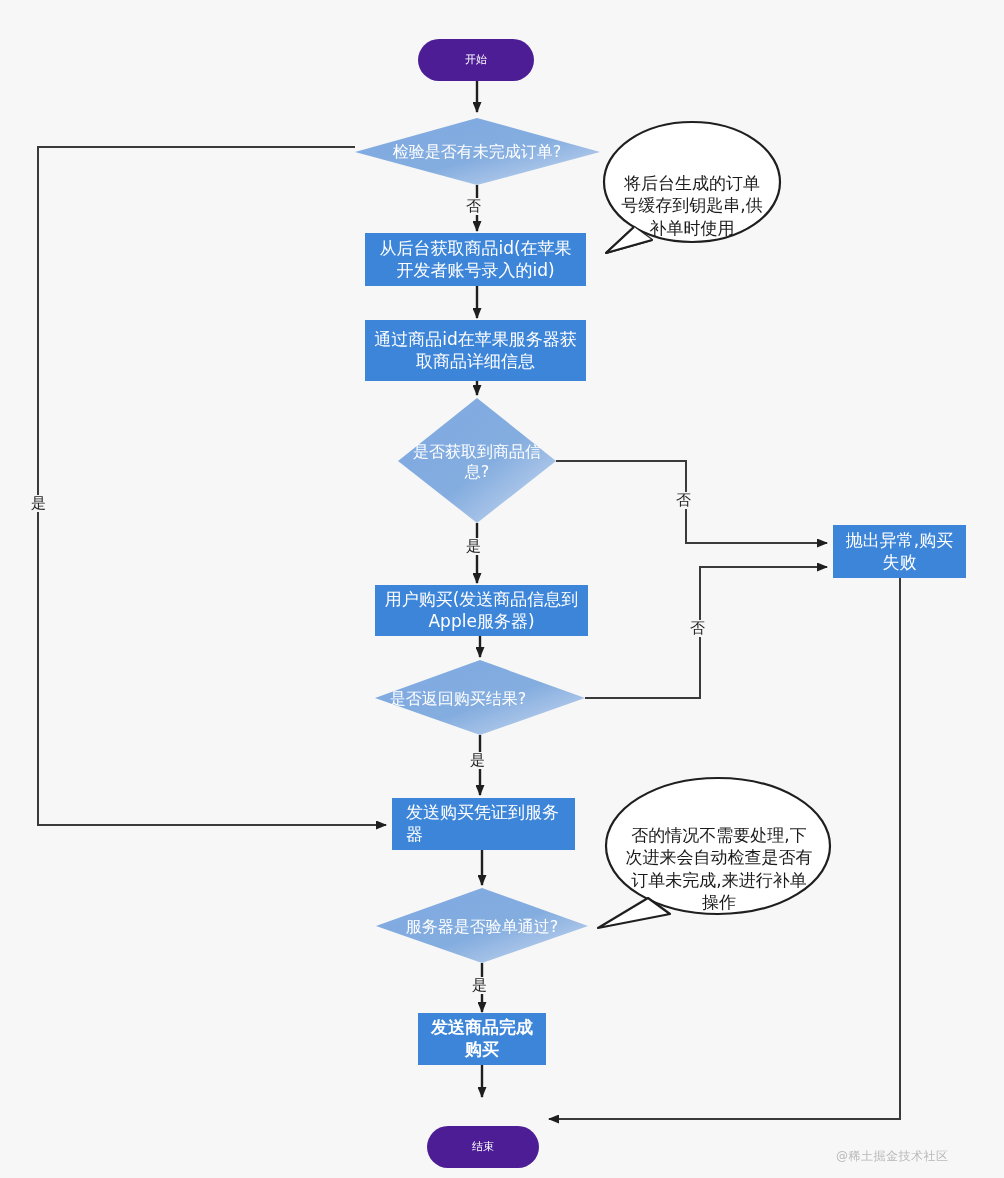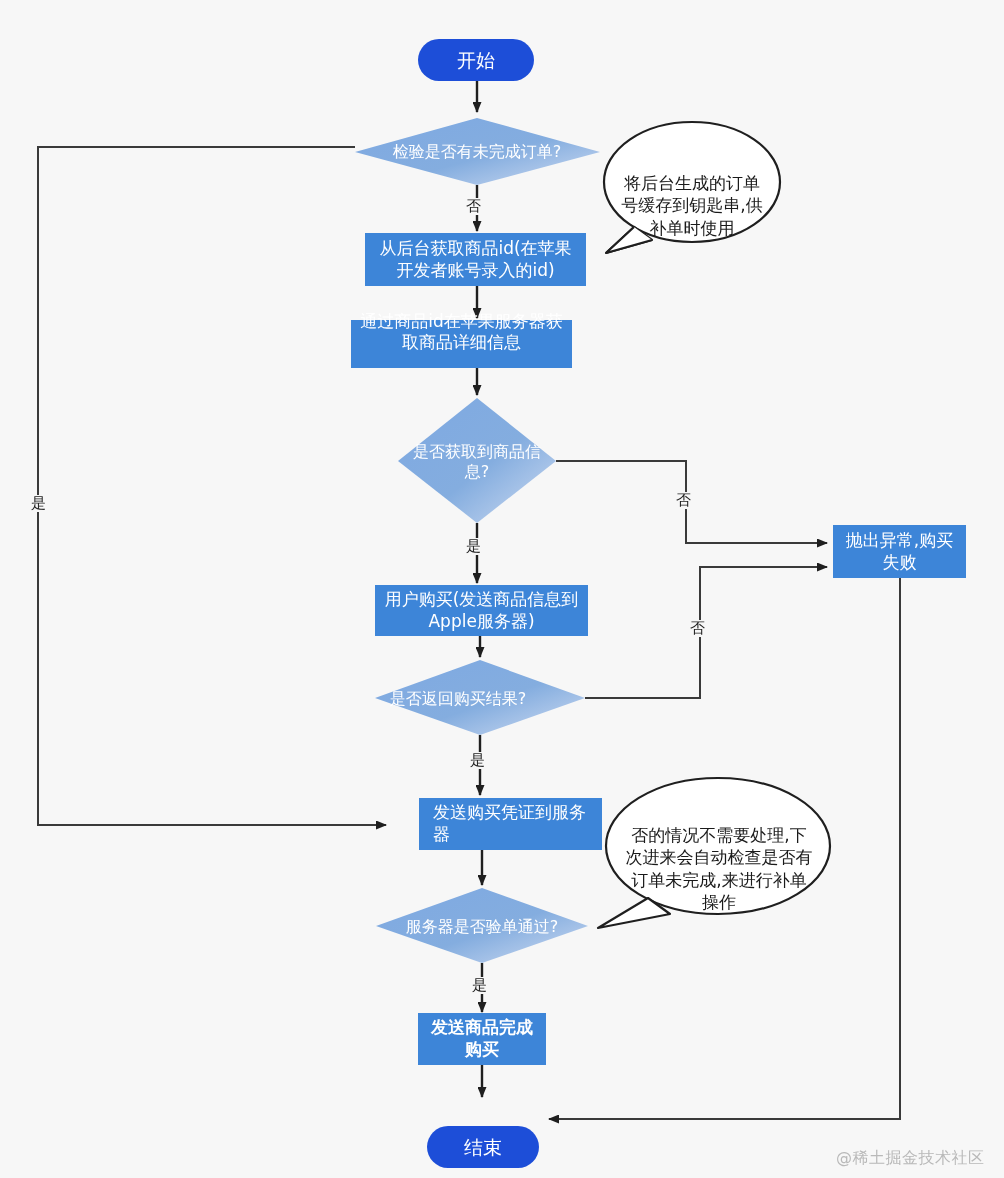--- a/index.html
+++ b/index.html
@@ -24,23 +24,23 @@
     position: absolute;
     box-sizing: border-box;
     display: flex;
     align-items: center;
     justify-content: center;
     text-align: center;
     color: #ffffff;
     line-height: 1.28;
   }
   .terminator {
-    background: #1d4ed8;
+    background: #4c1d95;
     border-radius: 22px;
-    font-size: 19px;
+    font-size: 11px;
   }
   .process {
     background: #3d85d8;
     font-size: 17px;
     padding: 14px 6px;
   }
   .process.left-align {
     justify-content: flex-start;
     text-align: left;
     padding-left: 14px;
@@ -70,21 +70,21 @@
     box-sizing: border-box;
     text-align: center;
     font-size: 17px;
     color: #1a1a1a;
     line-height: 1.32;
     pointer-events: none;
     margin-top: 24px;
   }
   .watermark {
     position: absolute;
-    font-size: 16px;
+    font-size: 12px;
     color: #b9b9b9;
     letter-spacing: 0.5px;
   }
 </style>
 </head>
 <body>
 
 <svg id="flow-canvas" viewBox="0 0 1004 1178" xmlns="http://www.w3.org/2000/svg">
   <defs>
     <marker id="arrowhead" markerWidth="11" markerHeight="9" refX="10" refY="4.5" orient="auto" markerUnits="userSpaceOnUse">
@@ -138,33 +138,33 @@
 </div>
 
 <div class="node terminator" style="left:427px; top:1098px; width:112px; height:42px;margin-top:28px;">
   <span>结束</span>
 </div>
 
 <div class="node process" style="left:365px; top:233px; width:221px; height:53px;">
   <span>从后台获取商品id(在苹果开发者账号录入的id)</span>
 </div>
 
-<div class="node process" style="left:351px; top:320px; width:221px; height:48px;align-items:flex-end;">
+<div class="node process" style="left:365px; top:320px; width:221px; height:61px;">
   <span>通过商品id在苹果服务器获取商品详细信息</span>
 </div>
 
 <div class="node process" style="left:375px; top:585px; width:213px; height:51px;">
   <span>用户购买(发送商品信息到Apple服务器)</span>
 </div>
 
 <div class="node process" style="left:833px; top:525px; width:133px; height:53px;">
   <span>抛出异常,购买失败</span>
 </div>
 
-<div class="node process left-align" style="left:392px; top:798px; width:183px; height:52px;margin-left:27px;">
+<div class="node process left-align" style="left:392px; top:798px; width:183px; height:52px;">
   <span>发送购买凭证到服务器</span>
 </div>
 
 <div class="node process" style="left:418px; top:1013px; width:128px; height:52px;font-weight:bold;">
   <span>发送商品完成购买</span>
 </div>
 
 <div class="decision-label" style="left:357px; top:135px; width:240px; height:34px;">
   <span>检验是否有未完成订单?</span>
 </div>

